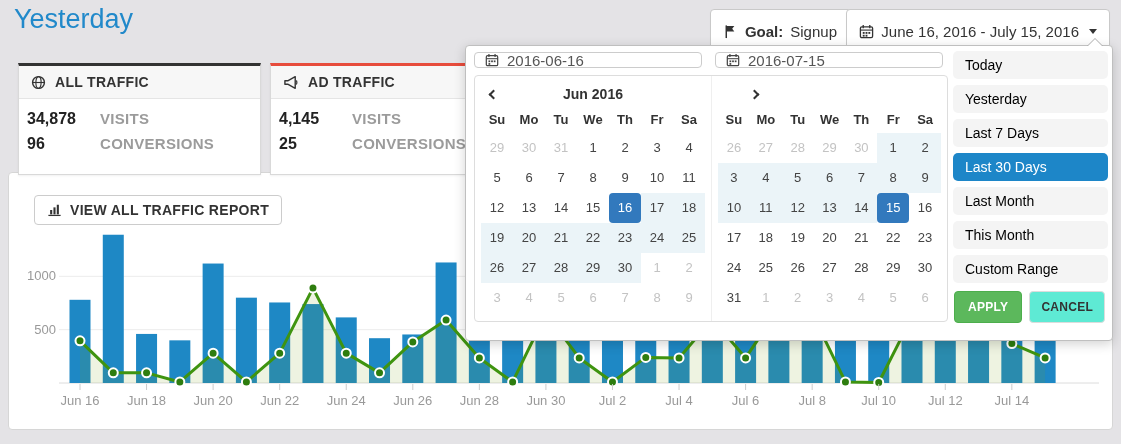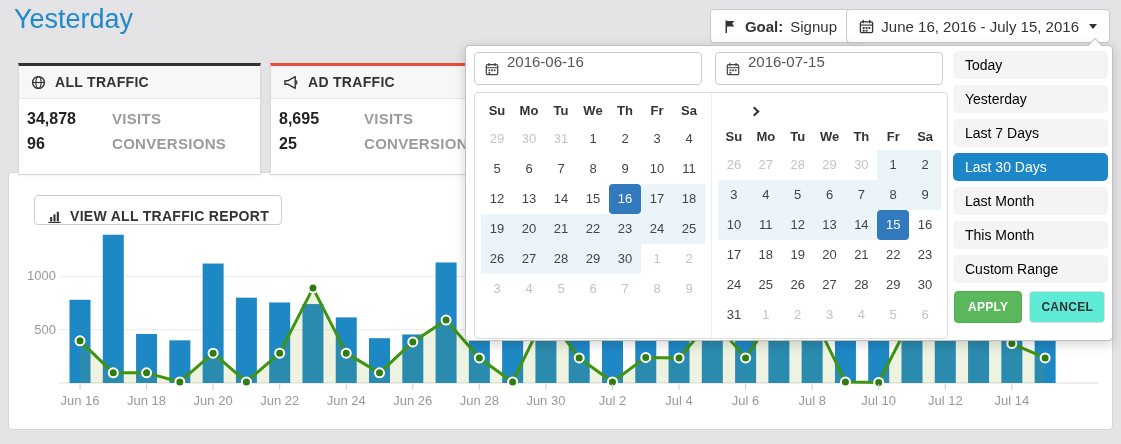--- a/index.html
+++ b/index.html
@@ -5,21 +5,21 @@
   * { box-sizing: border-box; }
   html,body { margin:0; padding:0; }
   body {
     width:1121px; height:444px; position:relative; overflow:hidden;
     background:#e4e3e6; font-family:"Liberation Sans", sans-serif;
   }
   .page-title { position:absolute; left:14px; top:4px; font-size:27px; font-weight:400; color:#2189ca; }
 
   
   .hbtn {
-    position:absolute; top:9px; height:34px; background:#fff; border:1px solid #c9c9c9;
+    position:absolute; top:9px; height:44px; background:#fff; border:1px solid #c9c9c9;
     border-radius:4px; display:flex; align-items:center; gap:7px; padding:0 12px;
     font-size:15px; color:#333; box-shadow:0 1px 1px rgba(0,0,0,.05); cursor:pointer; white-space:nowrap;
   }
   #goal-btn { right:253px; }
   #date-btn { right:11px; }
   .bold { font-weight:bold; }
   .caret { width:0; height:0; border-left:4px solid transparent; border-right:4px solid transparent; border-top:5px solid #333; margin-left:3px; }
 
   
   .card {
@@ -28,48 +28,48 @@
   }
   #card-all { left:18px; }
   #card-ad  { left:270px; border-top-color:#e74c3c; }
   .card-header {
     display:flex; align-items:center; gap:9px; padding:8px 12px; background:#f7f7f7;
     border-bottom:1px solid #e5e5e5; font-weight:bold; font-size:14px; color:#333; letter-spacing:.3px;
   }
   .card-body { padding:11px 14px 0 8px; }
   .stat-row { display:flex; align-items:baseline; margin-bottom:7px; }
   .stat-value { width:64px; text-align:left; font-weight:bold; font-size:16px; color:#222; }
-  .stat-label { margin-left:21px; color:#9b9b9b; font-size:15px; font-weight:bold; letter-spacing:.3px; }
+  .stat-label { margin-left:9px; color:#9b9b9b; font-size:15px; font-weight:bold; letter-spacing:.3px; }
 
   
   .chart-panel {
     position:absolute; left:8px; top:172px; width:1105px; height:258px; background:#fff;
     border:1px solid #d6d6d6; border-radius:4px; z-index:1;
   }
   .report-btn {
-    position:absolute; left:25px; top:22px; height:30px; display:flex; align-items:flex-end; gap:8px;
+    position:absolute; left:25px; top:22px; height:30px; display:flex; align-items:center; gap:8px;
     background:#fff; border:1px solid #ccc; border-radius:4px; padding:0 12px;
     font-size:14px; font-weight:bold; color:#333; letter-spacing:.3px; cursor:pointer; z-index:3;
   }
   #chart { position:absolute; left:0; top:0; }
 
   
   .popup {
     position:absolute; left:465px; top:45px; width:648px; height:296px; background:#fff;
     border:1px solid #bfbfbf; border-radius:4px; box-shadow:0 3px 12px rgba(0,0,0,.18);
     z-index:10; display:flex;
   }
   .popup::before { content:""; position:absolute; top:-8px; right:9px;  border:8px solid transparent; border-top:0; border-bottom:8px solid #a9a9a9; }
   .popup::after  { content:""; position:absolute; top:-7px; right:10px; border:7px solid transparent; border-top:0; border-bottom:7px solid #fff; }
 
   .cal-section { width:483px; padding:6px 0 0 8px; }
   .inputs-row { display:flex; gap:13px; margin-bottom:7px; }
   .date-input {
-    width:228px; height:33px; border:1px solid #ccc; border-radius:4px; background:#fff;
-    display:flex; gap:8px; padding:0 10px; font-size:15px; color:#555;
+    width:228px; height:16px; border:1px solid #ccc; border-radius:4px; background:#fff;
+    display:flex; align-items:center; gap:8px; padding:0 10px; font-size:15px; color:#555;
   }
   .cal-box { width:474px; border:1px solid #ddd; border-radius:4px; display:flex; background:#fff; }
   .month { width:236px; padding:5px 6px 8px; }
   .month + .month { border-left:1px solid #efefef; }
   .month-header { display:flex; align-items:center; height:26px; }
   .month-title { flex:1; text-align:center; font-weight:bold; font-size:14px; color:#333; }
   .chev { width:24px; height:24px; display:flex; align-items:center; justify-content:center; cursor:pointer; }
   .chev i { width:7px; height:7px; border-left:2px solid #333; border-bottom:2px solid #333; display:block; }
   .chev .left  { transform:rotate(45deg); }
   .chev .right { transform:rotate(225deg); }
@@ -152,21 +152,21 @@
     <span class="icon">
       <svg width="16" height="15" viewBox="0 0 16 16">
           <path d="M1.5 6.2h3l8-4.4v12.4l-8-4.4h-3z" fill="none" stroke="#333" stroke-width="1.5" stroke-linejoin="round"></path>
           <path d="M13.5 6c1 .4 1 3.6 0 4" fill="none" stroke="#333" stroke-width="1.3"></path>
         </svg>
     </span>
     <span>AD TRAFFIC</span>
   </div>
   <div class="card-body">
     <div class="stat-row">
-      <span class="stat-value">8,695</span>
+      <span class="stat-value">4,145</span>
       <span class="stat-label">VISITS</span>
     </div>
     <div class="stat-row">
       <span class="stat-value">25</span>
       <span class="stat-label">CONVERSIONS</span>
     </div>
   </div>
 </div>
 
 <div class="chart-panel">
@@ -311,20 +311,27 @@
               <rect x="7" y="8.5" width="2" height="2" fill="#444"></rect>
               <rect x="10" y="8.5" width="2" height="2" fill="#444"></rect>
               <rect x="4" y="11.5" width="2" height="2" fill="#444"></rect>
             </svg>
         </span>
         <span>2016-07-15</span>
       </div>
     </div>
     <div class="cal-box" id="cal-box">
         <div class="month">
+          <div class="month-header">
+            <div class="chev">
+              <i class="left"></i>
+            </div>
+            <div class="month-title">Jun 2016</div>
+            <div class="chev"></div>
+          </div>
           <div class="dow-row">
             <div class="dcell dow">Su</div>
             <div class="dcell dow">Mo</div>
             <div class="dcell dow">Tu</div>
             <div class="dcell dow">We</div>
             <div class="dcell dow">Th</div>
             <div class="dcell dow">Fr</div>
             <div class="dcell dow">Sa</div>
           </div>
           <div class="week-row">

